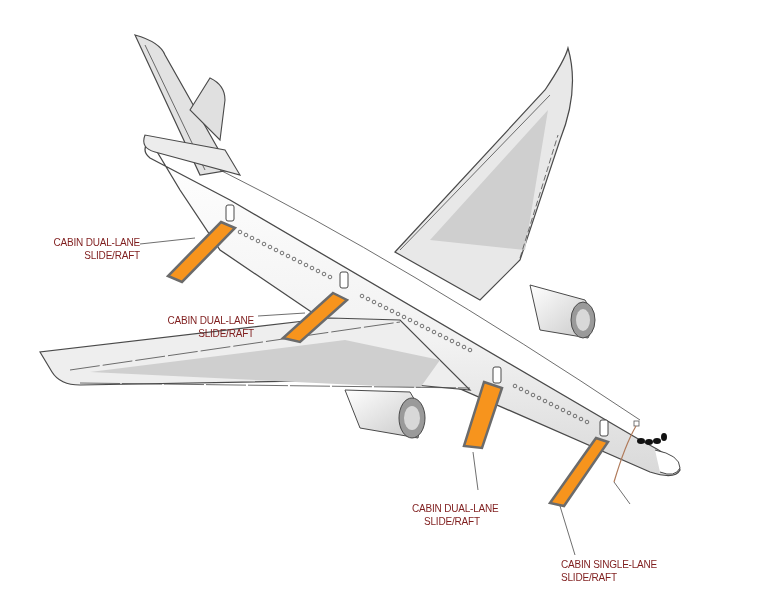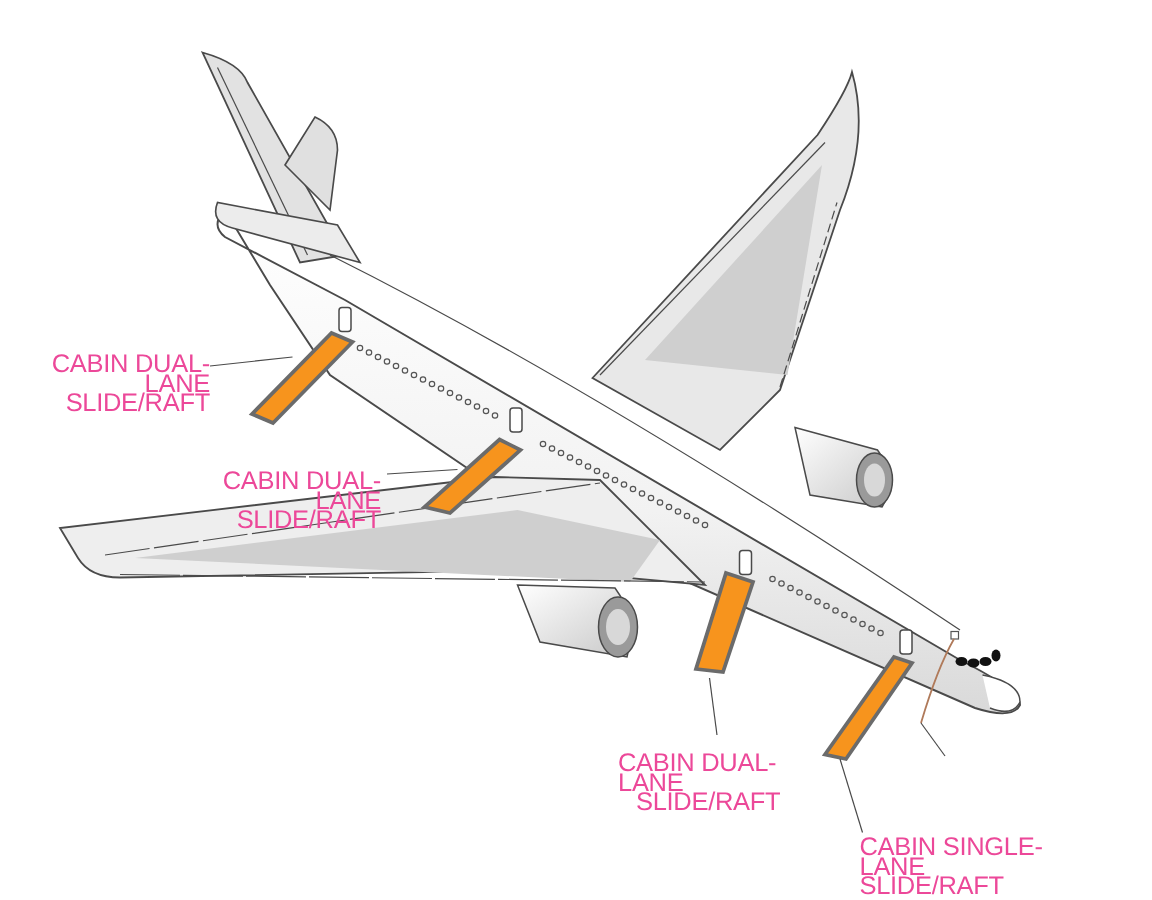--- a/index.html
+++ b/index.html
@@ -1,18 +1,18 @@
 <!DOCTYPE html>
 <html><head>
 <meta charset="utf-8">
 <style>
   html, body { margin: 0; padding: 0; background: #ffffff; }
   #stage { position: relative; width: 768px; height: 600px; overflow: hidden; background: #ffffff; }
   svg { position: absolute; left: 0; top: 0; }
-  .label { position: absolute; font-family: "Liberation Sans", sans-serif; font-size: 17px; line-height: 13px; color: #ec4899; letter-spacing: -0.2px; text-transform: uppercase; }
+  .label { position: absolute; font-family: "Liberation Sans", sans-serif; font-size: 10px; line-height: 13px; color: #7f1d1d; letter-spacing: -0.2px; text-transform: uppercase; }
   .label span { display: block; }
   .r { text-align: right; }
   .l { text-align: left; }
 </style>
 </head>
 <body>
 
 <div id="stage">
   <svg width="768" height="600" viewBox="0 0 768 600">
     <defs>
@@ -172,17 +172,17 @@
     <span>SLIDE/RAFT</span>
   </div>
   <div class="label r" style="left:128px; top:314px; width:126px;">
     <span>CABIN DUAL-LANE</span>
     <span>SLIDE/RAFT</span>
   </div>
   <div class="label l" style="left:412px; top:502px; width:140px;">
     <span>CABIN DUAL-LANE</span>
     <span style="padding-left:12px">SLIDE/RAFT</span>
   </div>
-  <div class="label l" style="left:573px; top:558px; width:160px;">
+  <div class="label l" style="left:561px; top:558px; width:160px;">
     <span>CABIN SINGLE-LANE</span>
     <span>SLIDE/RAFT</span>
   </div>
 </div>
 
 </body></html>

